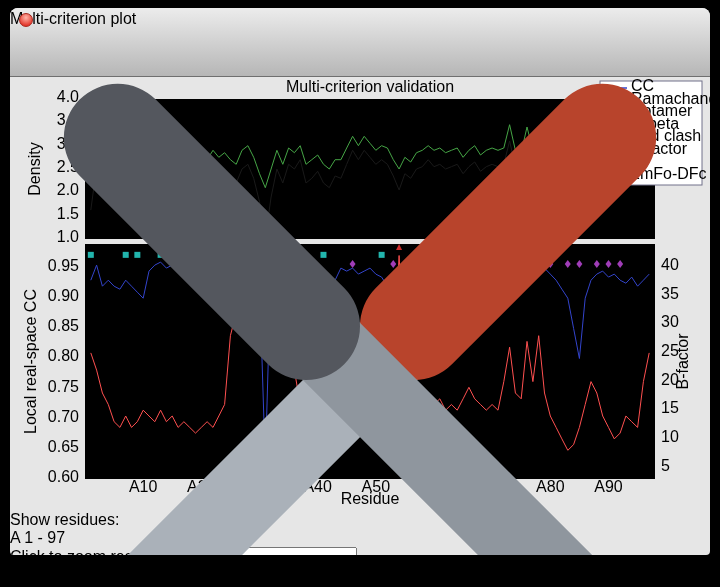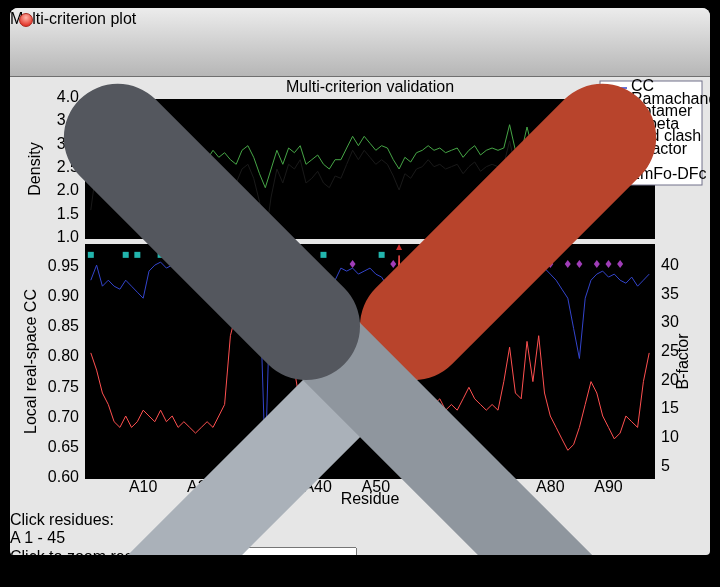--- a/index.html
+++ b/index.html
@@ -225,23 +225,23 @@
             <text class="leglbl" x="621" y="77">B-factor</text>
             <line x1="595" y1="86.6" x2="617" y2="86.6" stroke="#46a546" stroke-width="1.3"></line>
             <text class="leglbl" x="621" y="89.6">Fc</text>
             <line x1="595" y1="99.2" x2="617" y2="99.2" stroke="#1a1a1a" stroke-width="1.3"></line>
             <text class="leglbl" x="621" y="102.2">2mFo-DFc</text>
           </g>
         </svg>
     </div>
 
     <div class="controlbar">
-      <span class="clabel">Click residues:</span>
+      <span class="clabel">Show residues:</span>
       <div class="combo">
-        <span class="combo-text">A  1 - 45</span>
+        <span class="combo-text">A  1 - 97</span>
         <span class="stepper"><i class="up"></i><i class="dn"></i></span>
       </div>
       <span class="clabel zoomlbl">Click to zoom residue:</span>
       <input class="zoom-input" type="text" value="" style="">
     </div>
 
   </div>
 </div>
 
 </body></html>

